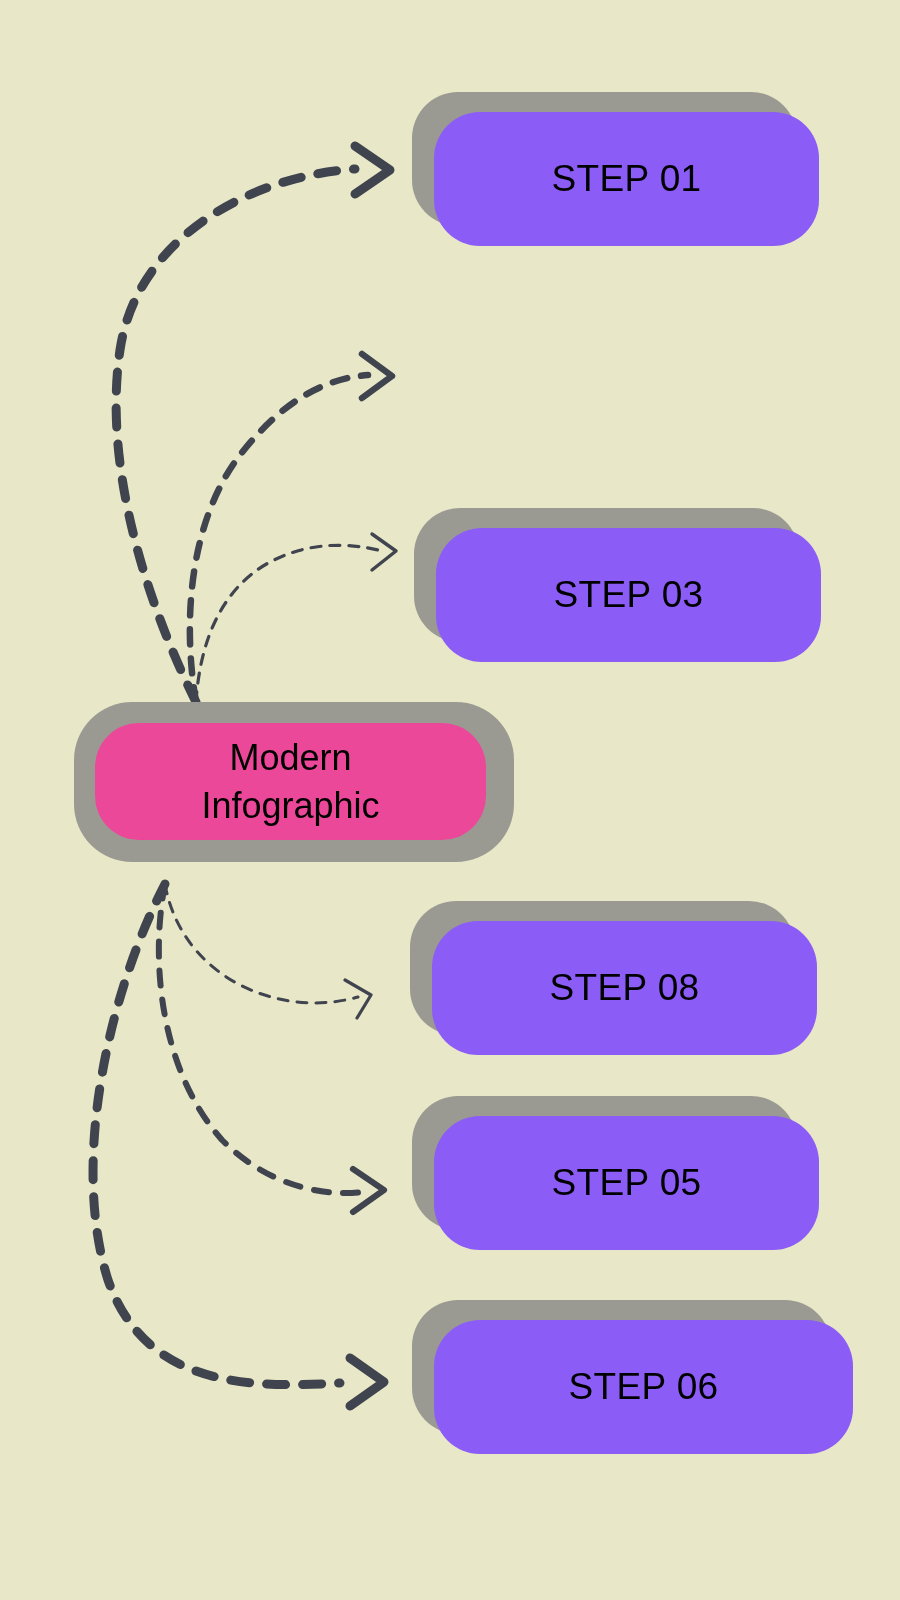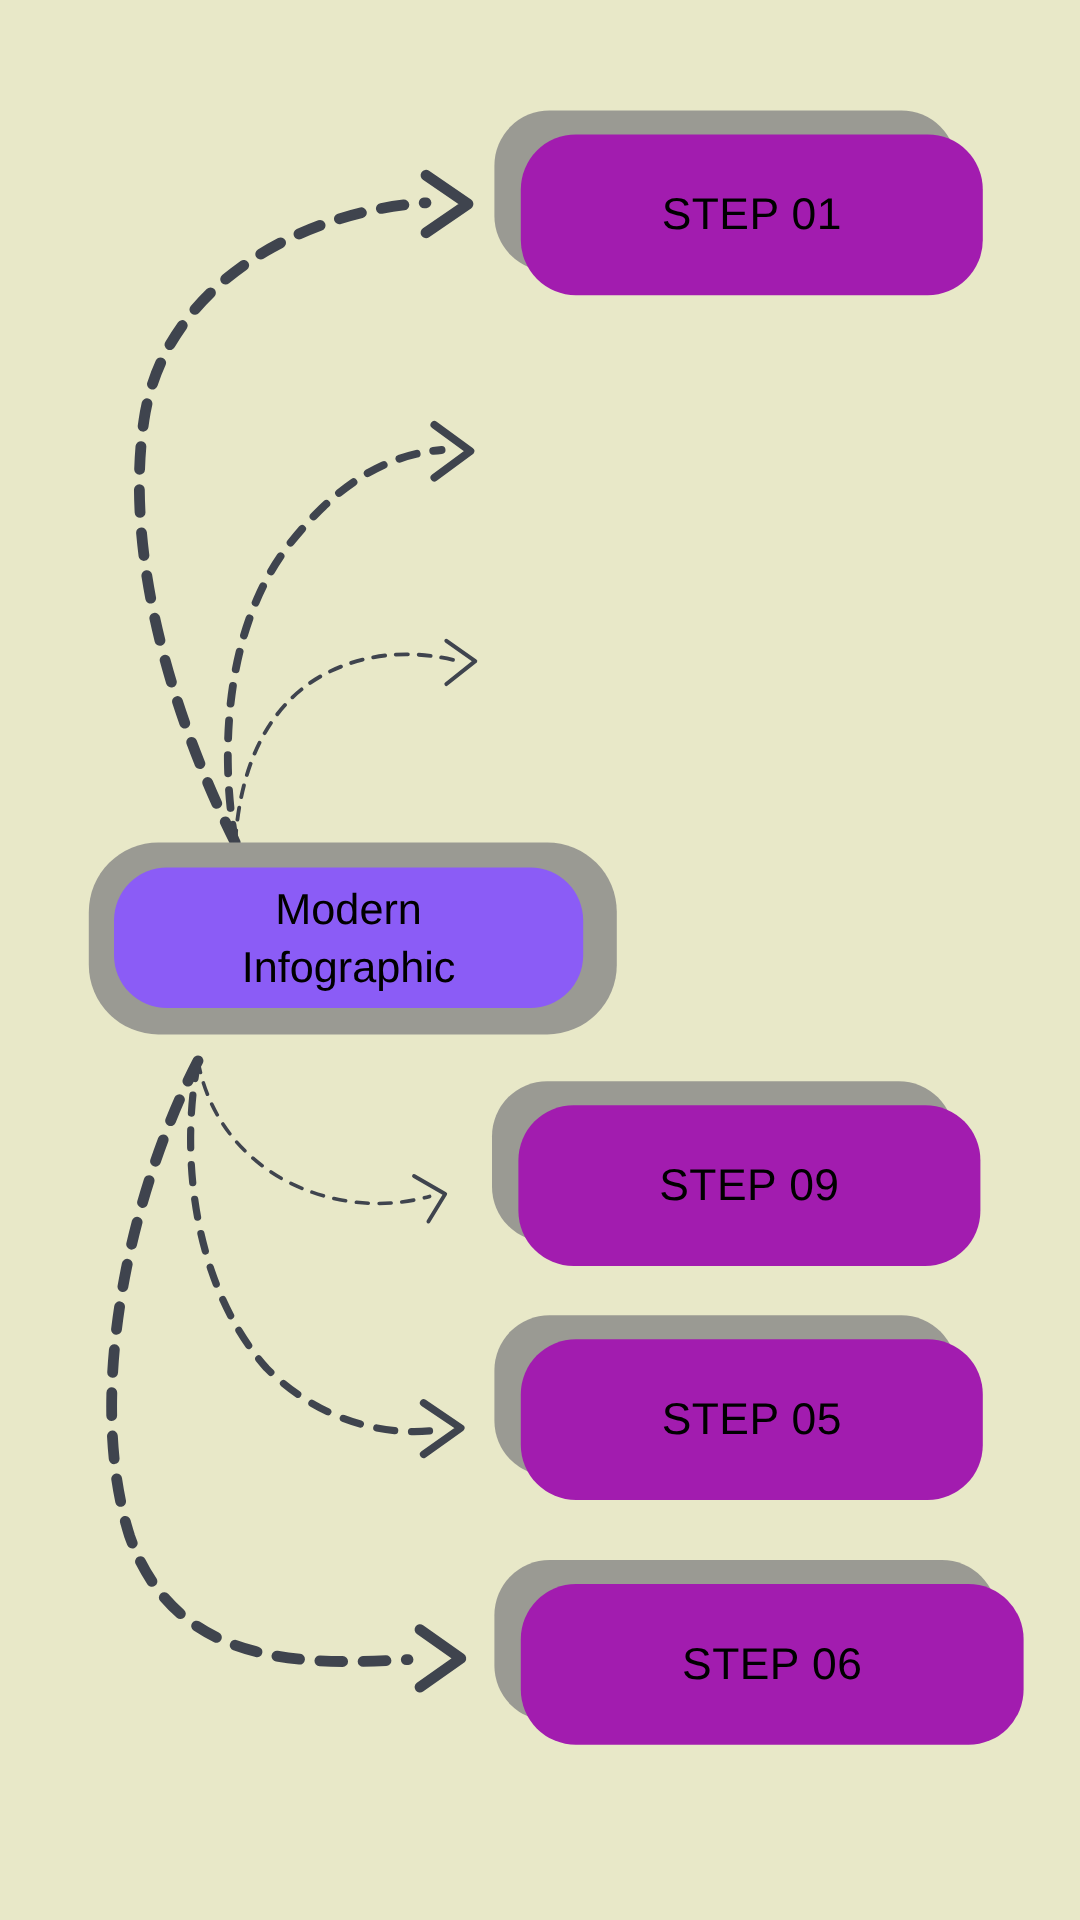--- a/index.html
+++ b/index.html
@@ -40,21 +40,21 @@
     height: 100%;
     background: #9A9A93;
     border-radius: 46px;
   }
   .step-face {
     position: absolute;
     left: 22px;
     top: 20px;
     width: 100%;
     height: 100%;
-    background: #a21caf;
+    background: #8b5cf6;
     border-radius: 46px;
     display: flex;
     align-items: center;
     justify-content: center;
   }
   .step-label {
     color: #000000;
     font-size: 37px;
     font-family: "Liberation Sans", sans-serif;
     letter-spacing: 0.4px;
@@ -72,21 +72,21 @@
     height: 100%;
     background: #9A9A93;
     border-radius: 58px;
   }
   .center-face {
     position: absolute;
     left: 21px;
     top: 21px;
     right: 28px;
     bottom: 22px;
-    background: #8b5cf6;
+    background: #ec4899;
     border-radius: 44px;
     display: flex;
     align-items: center;
     justify-content: center;
   }
   .center-label {
     color: #000000;
     font-size: 36px;
     line-height: 1.32;
     text-align: center;
@@ -133,33 +133,39 @@
   </svg>
 
   <div class="step-box" style="left:412px; top:92px; width:385px; height:134px;">
     <div class="step-shadow"></div>
     <div class="step-face">
       <span class="step-label">STEP 01</span>
     </div>
   </div>
 
 
+  <div class="step-box" style="left:414px; top:508px; width:385px; height:134px;">
+    <div class="step-shadow"></div>
+    <div class="step-face">
+      <span class="step-label">STEP 03</span>
+    </div>
+  </div>
 
   <div id="center-box" style="left:74px; top:702px; width:440px; height:160px;">
     <div class="center-outline"></div>
     <div class="center-face">
       <span class="center-label">Modern
 Infographic</span>
     </div>
   </div>
 
   <div class="step-box" style="left:410px; top:901px; width:385px; height:134px;">
     <div class="step-shadow"></div>
     <div class="step-face">
-      <span class="step-label">STEP 09</span>
+      <span class="step-label">STEP 08</span>
     </div>
   </div>
 
   <div class="step-box" style="left:412px; top:1096px; width:385px; height:134px;text-align:center;">
     <div class="step-shadow"></div>
     <div class="step-face">
       <span class="step-label">STEP 05</span>
     </div>
   </div>
 

